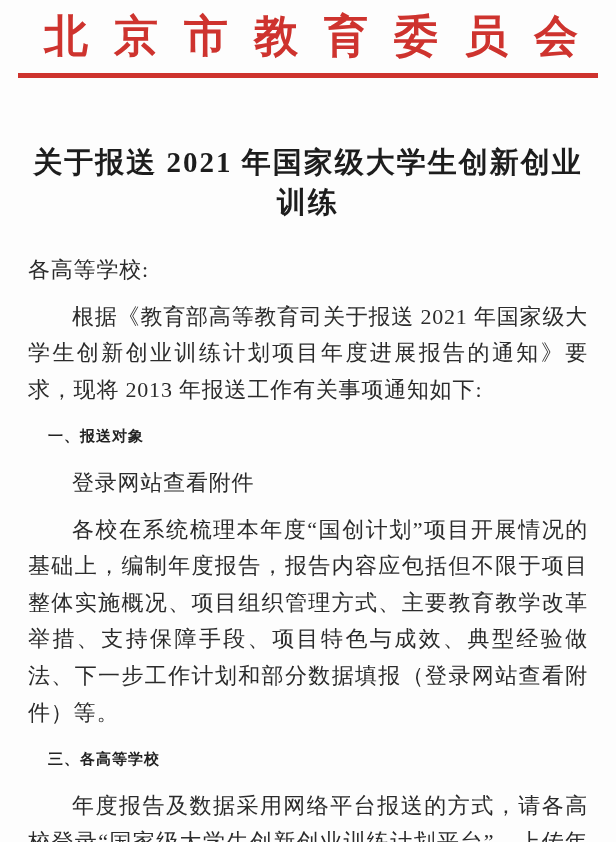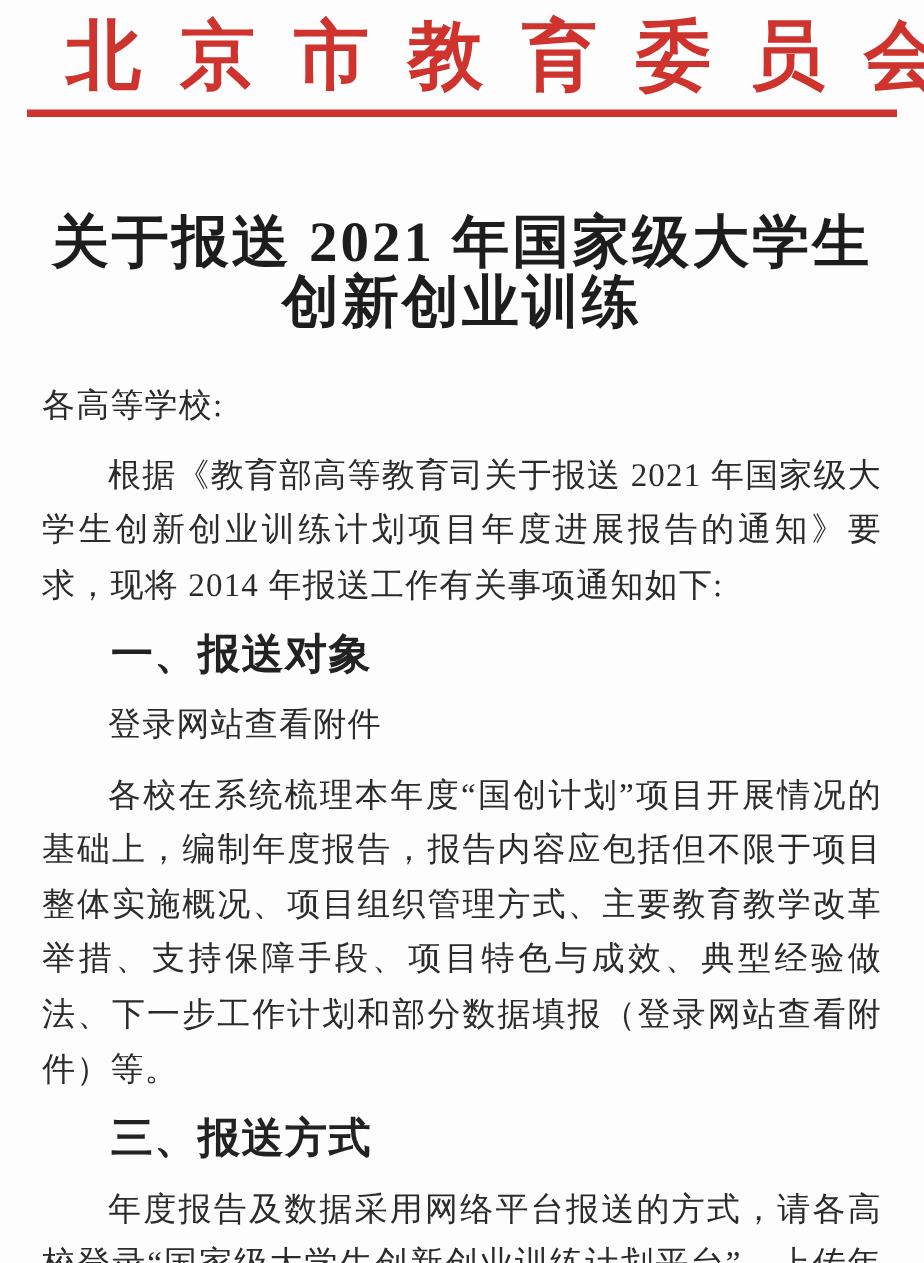--- a/index.html
+++ b/index.html
@@ -16,36 +16,36 @@
     font-family: "Liberation Serif", "DejaVu Serif", serif;
     color: var(--ink);
   }
   
   .agency {
     margin-top: 2px;
     text-align: center;
     white-space: nowrap;
     color: var(--accent);
     font-weight: bold;
-    font-size: 50px;
+    font-size: 44px;
     line-height: 54px;
     letter-spacing: 26px;
     text-indent: 26px;
     font-family: "Liberation Serif", "DejaVu Serif", serif;
   }
   .red-rule {
     height: 5px;
     background: var(--accent);
     margin-top: 9px;
   }
   
   .doc-title {
     margin: 64px 0 0 0;
     text-align: center;
-    font-size: 38px;
+    font-size: 29px;
     font-weight: bold;
     line-height: 40px;
     letter-spacing: 2px;
     color: var(--title-ink);
     font-family: "Liberation Serif", "DejaVu Serif", serif;
   }
   
   .doc-body {
     margin-top: 30px;
     font-size: 22px;
@@ -54,21 +54,21 @@
     color: var(--ink);
   }
   .doc-body p {
     margin: 10px;
     text-align: justify;
     text-justify: inter-ideograph;
   }
   .doc-body p.indent { text-indent: 2em; }
   .doc-body h2 {
     margin: 0;
-    font-size: 28px;
+    font-size: 15px;
     line-height: 36.6px;
     font-weight: bold;
     letter-spacing: 1px;
     text-indent: 2em;
     color: #222222;
     font-family: "Liberation Sans", "DejaVu Sans", sans-serif;
   }
 </style>
 </head>
 <body>
@@ -80,24 +80,24 @@
     <div class="red-rule"></div>
   </header>
 
   <h1 class="doc-title">
     <span>关于报送 2021 年国家级大学生创新创业训练</span><br>
   </h1>
 
   <main class="doc-body">
     <p>各高等学校:</p>
 
-    <p class="indent">根据《教育部高等教育司关于报送 2021 年国家级大学生创新创业训练计划项目年度进展报告的通知》要求，现将 2014 年报送工作有关事项通知如下:</p>
+    <p class="indent">根据《教育部高等教育司关于报送 2021 年国家级大学生创新创业训练计划项目年度进展报告的通知》要求，现将 2013 年报送工作有关事项通知如下:</p>
 
     <h2>一、报送对象</h2>
     <p class="indent">登录网站查看附件</p>
 
     <p class="indent">各校在系统梳理本年度“国创计划”项目开展情况的基础上，编制年度报告，报告内容应包括但不限于项目整体实施概况、项目组织管理方式、主要教育教学改革举措、支持保障手段、项目特色与成效、典型经验做法、下一步工作计划和部分数据填报（登录网站查看附件）等。</p>
 
-    <h2>三、报送方式</h2>
+    <h2>三、各高等学校</h2>
     <p class="indent">年度报告及数据采用网络平台报送的方式，请各高校登录“国家级大学生创新创业训练计划平台”，上传年度进展报告的电子件（word 格式）和加盖单位公章的扫描件（pdf 格式），</p>
   </main>
 
 </div>
 
 </body></html>

